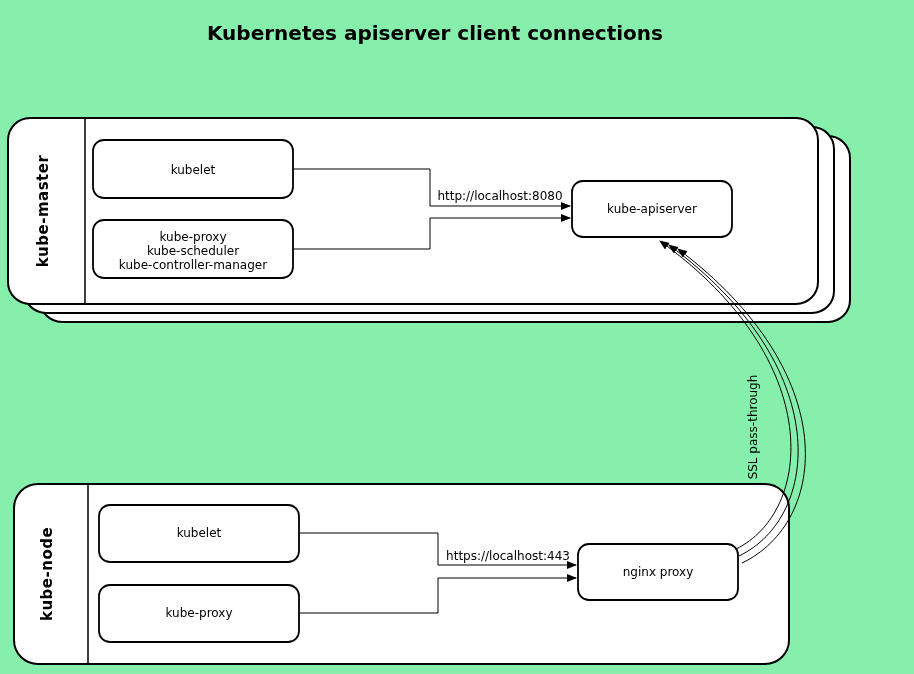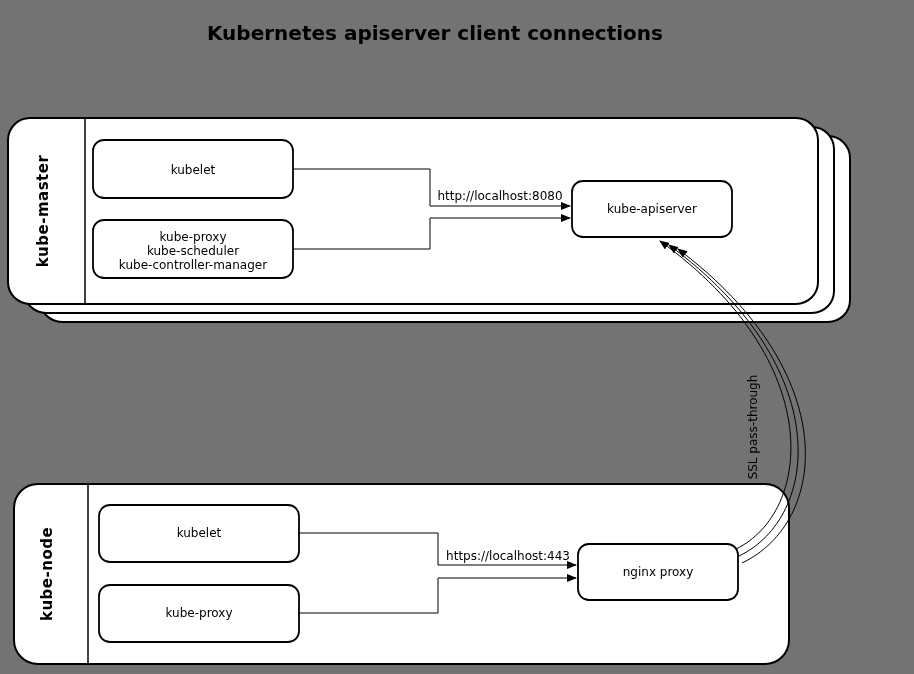--- a/index.html
+++ b/index.html
@@ -4,21 +4,21 @@
 <style>
   html, body {
     margin: 0;
     padding: 0;
     background: #ffffff;
   }
   .canvas {
     position: relative;
     width: 914px;
     height: 674px;
-    background: #737373;
+    background: #86efac;
     font-family: "DejaVu Sans", sans-serif;
     overflow: hidden;
     text-align: center;
   }
   svg text {
     font-family: "DejaVu Sans", sans-serif;
     fill: #000000;
     stroke: none;
   }
   .title {

